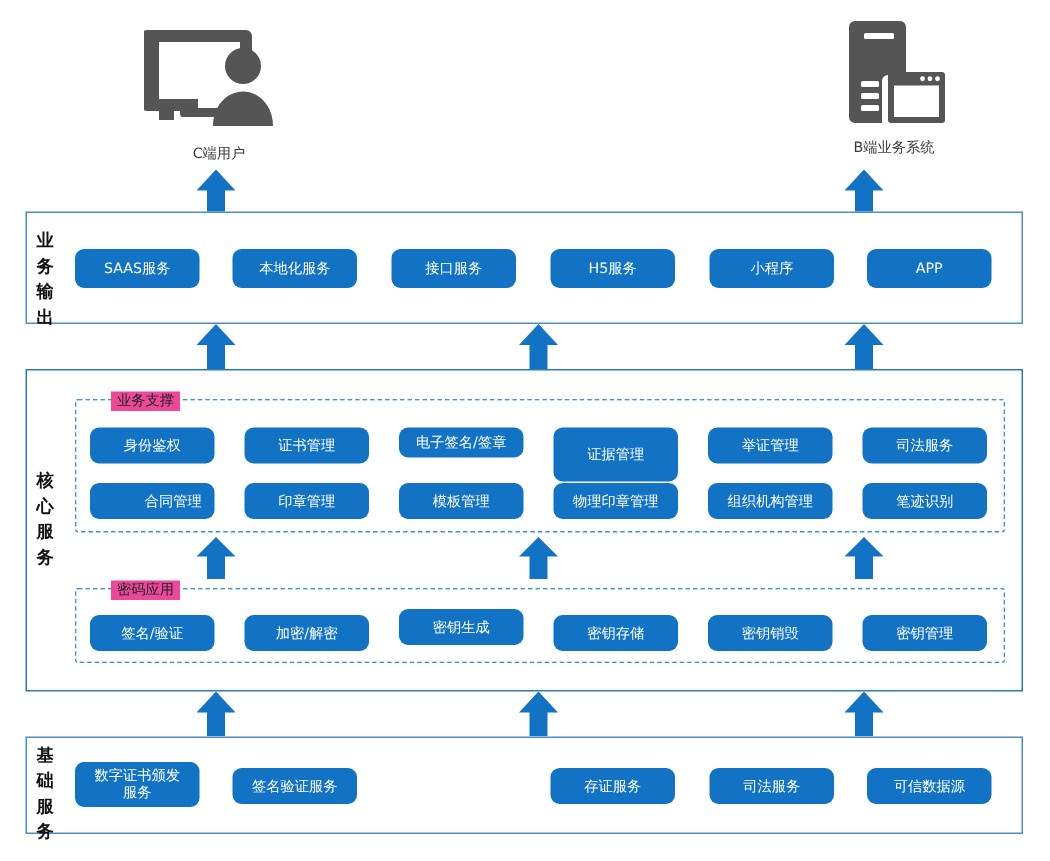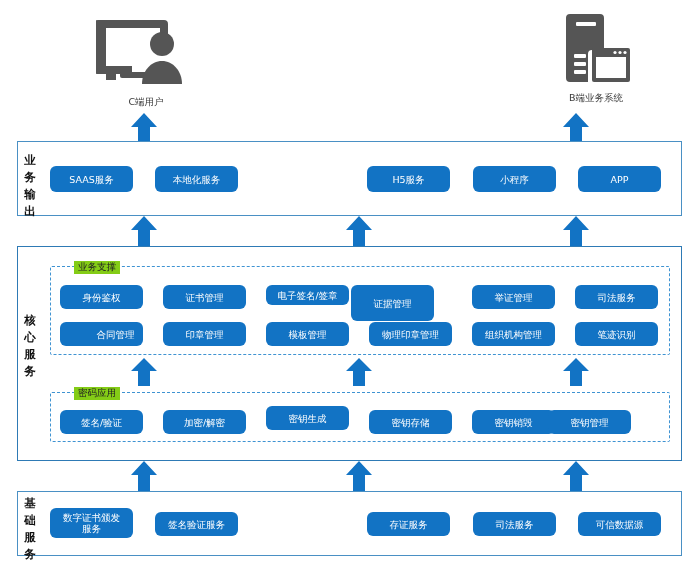--- a/index.html
+++ b/index.html
@@ -60,21 +60,21 @@
   
   .dash-group{
     position:absolute;
     border:1.2px dashed #3f93d2;
     border-radius:2px;
     box-sizing:border-box;
     background:transparent;
   }
   .dash-title{
     position:absolute;
-    background:#84cc16;
+    background:#ec4899;
     font-size:9.5px;
     color:#222;
     padding:0 4px;
     white-space:nowrap;
   }
 
   
   .arrow{position:absolute;}
   .arrow svg{display:block;}
 </style>
@@ -128,20 +128,21 @@
   </div>
   <div class="side-label" style="left:19px;top:152px;">
     <span>业</span>
     <span>务</span>
     <span>输</span>
     <span>出</span>
   </div>
 
   <div class="pill" style="left:50px;top:166px;width:83px;height:26px;">SAAS服务</div>
   <div class="pill" style="left:155px;top:166px;width:83px;height:26px;">本地化服务</div>
+  <div class="pill" style="left:261px;top:166px;width:83px;height:26px;">接口服务</div>
   <div class="pill" style="left:367px;top:166px;width:83px;height:26px;">H5服务</div>
   <div class="pill" style="left:473px;top:166px;width:83px;height:26px;">小程序</div>
   <div class="pill" style="left:578px;top:166px;width:83px;height:26px;">APP</div>
 
   <div class="arrow" style="left:131px;top:216px;">
     <svg width="26" height="30" viewBox="0 0 26 30">
         <path d="M13 0 L26 14 H19 V30 H7 V14 H0 Z" fill="#1273c4"></path>
       </svg>
   </div>
   <div class="arrow" style="left:346px;top:216px;">
@@ -163,21 +164,21 @@
     <span>服</span>
     <span>务</span>
   </div>
 
   <div class="dash-group" style="left:50px;top:266px;width:620px;height:89px;"></div>
   <div class="dash-title" style="left:74px;top:261px;">业务支撑</div>
 
   <div class="pill" style="left:60px;top:285px;width:83px;height:24px;">身份鉴权</div>
   <div class="pill" style="left:163px;top:285px;width:83px;height:24px;">证书管理</div>
   <div class="pill" style="left:266px;top:285px;width:83px;height:20px;">电子签名/签章</div>
-  <div class="pill" style="left:351px;top:285px;width:83px;height:36px;">证据管理</div>
+  <div class="pill" style="left:369px;top:285px;width:83px;height:36px;">证据管理</div>
   <div class="pill" style="left:472px;top:285px;width:83px;height:24px;">举证管理</div>
   <div class="pill" style="left:575px;top:285px;width:83px;height:24px;">司法服务</div>
 
   <div class="pill" style="left:60px;top:322px;width:83px;height:24px;padding-left:28px;">合同管理</div>
   <div class="pill" style="left:163px;top:322px;width:83px;height:24px;">印章管理</div>
   <div class="pill" style="left:266px;top:322px;width:83px;height:24px;">模板管理</div>
   <div class="pill" style="left:369px;top:322px;width:83px;height:24px;">物理印章管理</div>
   <div class="pill" style="left:472px;top:322px;width:83px;height:24px;">组织机构管理</div>
   <div class="pill" style="left:575px;top:322px;width:83px;height:24px;">笔迹识别</div>
 
@@ -198,21 +199,21 @@
   </div>
 
   <div class="dash-group" style="left:50px;top:392px;width:620px;height:50px;"></div>
   <div class="dash-title" style="left:74px;top:387px;">密码应用</div>
 
   <div class="pill" style="left:60px;top:410px;width:83px;height:24px;">签名/验证</div>
   <div class="pill" style="left:163px;top:410px;width:83px;height:24px;">加密/解密</div>
   <div class="pill" style="left:266px;top:406px;width:83px;height:24px;">密钥生成</div>
   <div class="pill" style="left:472px;top:410px;width:83px;height:24px;">密钥销毁</div>
   <div class="pill" style="left:369px;top:410px;width:83px;height:24px;">密钥存储</div>
-  <div class="pill" style="left:548px;top:410px;width:83px;height:24px;">密钥管理</div>
+  <div class="pill" style="left:575px;top:410px;width:83px;height:24px;">密钥管理</div>
 
   <div class="arrow" style="left:131px;top:461px;">
     <svg width="26" height="30" viewBox="0 0 26 30">
         <path d="M13 0 L26 14 H19 V30 H7 V14 H0 Z" fill="#1273c4"></path>
       </svg>
   </div>
   <div class="arrow" style="left:346px;top:461px;">
     <svg width="26" height="30" viewBox="0 0 26 30">
         <path d="M13 0 L26 14 H19 V30 H7 V14 H0 Z" fill="#1273c4"></path>
       </svg>

